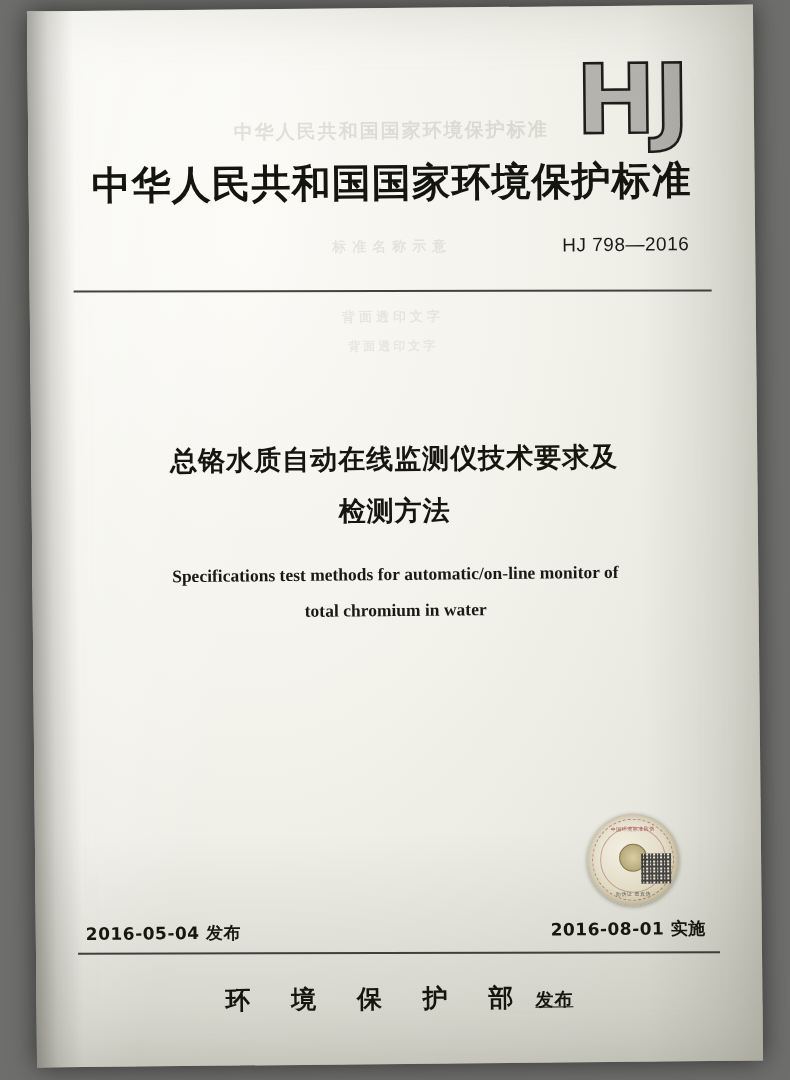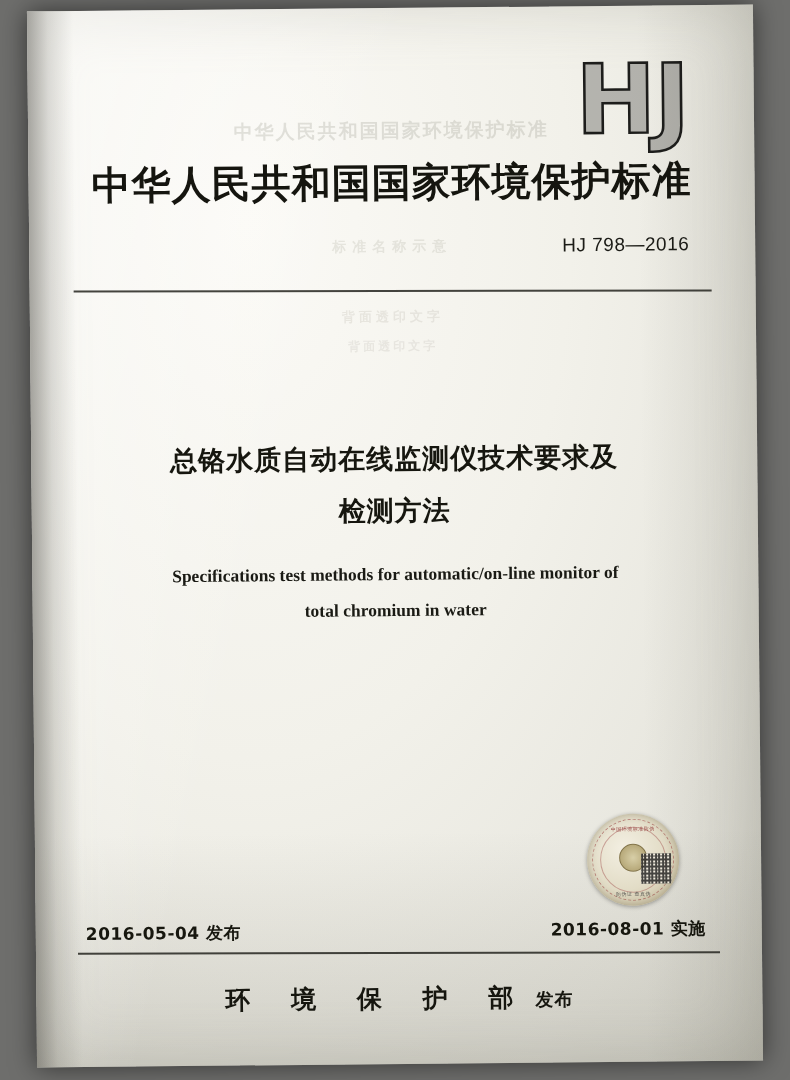--- a/index.html
+++ b/index.html
@@ -254,20 +254,21 @@
     font-family: "DejaVu Sans", sans-serif;
     font-weight: 700;
     font-size: 25px;
     color: #16160f;
   }
   .publisher .ministry { letter-spacing: 16px; }
   .publisher .issue {
     font-size: 18px;
     letter-spacing: 1px;
     margin-left: 6px;
+    text-decoration: underline;
   }
 </style>
 </head>
 <body>
 
 <div class="photo">
   <div class="page">
     <div class="spine"></div>
     <div class="inner">
 

